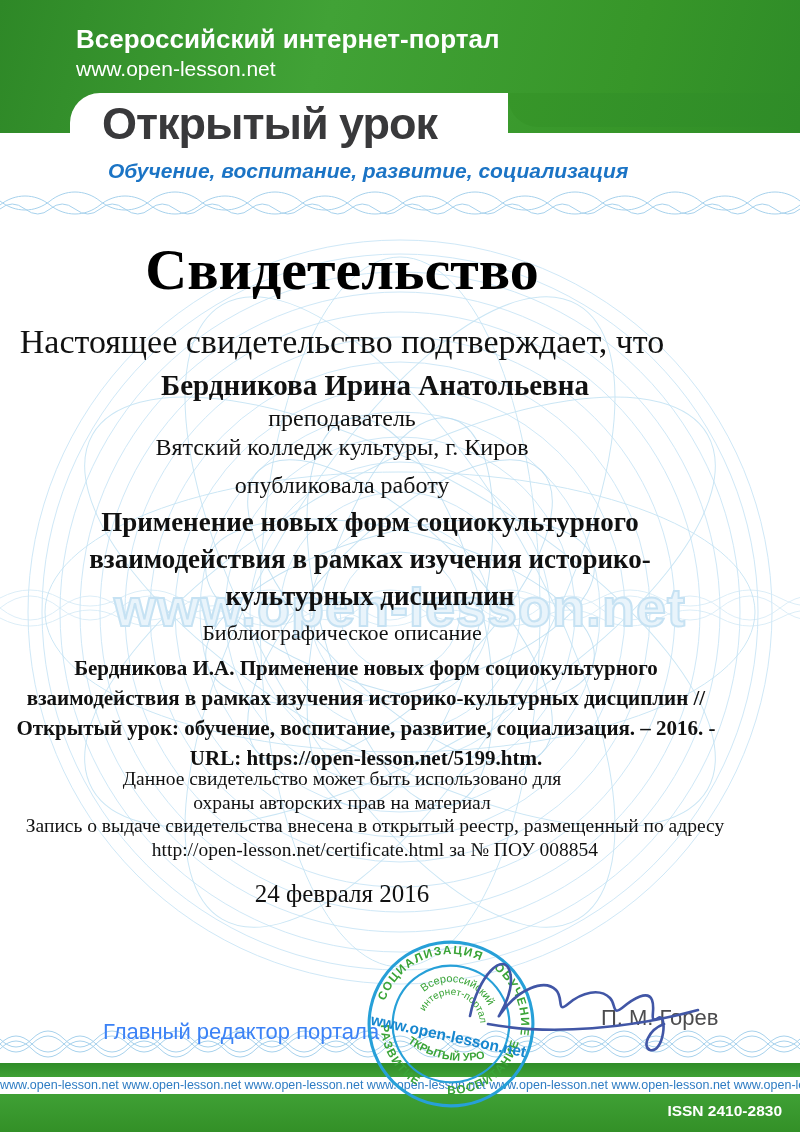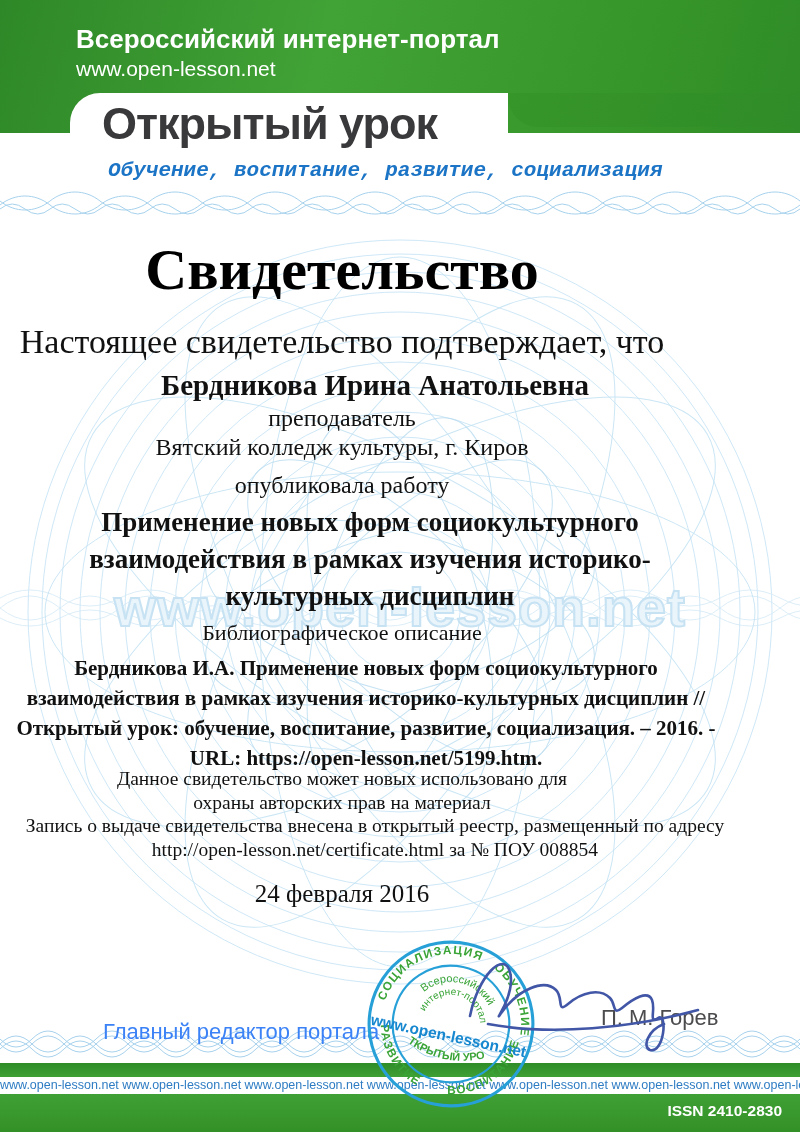--- a/index.html
+++ b/index.html
@@ -13,21 +13,21 @@
     background:linear-gradient(105deg,#2e8827 0%,#41a236 40%,#379629 78%,#2f8c28 100%);z-index:3;}
   .hdr-tab{position:absolute;left:70px;top:93px;width:438px;height:40px;background:#ffffff;
     border-top-left-radius:30px;}
   .hdr-step{position:absolute;left:508px;top:93px;width:292px;height:34px;
     background:linear-gradient(105deg,#379629 0%,#2f8c28 100%);border-bottom-left-radius:30px;}
   .portal-label{left:76px;top:24px;font-family:"Liberation Sans",sans-serif;font-weight:bold;
     font-size:26px;color:#ffffff;z-index:4;}
   .portal-url{left:76px;top:57px;font-family:"Liberation Sans",sans-serif;font-size:21px;color:#ffffff;z-index:4;}
   .brand-title{left:102px;top:98px;font-family:"Liberation Sans",sans-serif;font-weight:600;
     font-size:45px;color:#39393b;letter-spacing:-1px;z-index:5;}
-  .brand-subtitle{left:108px;top:159px;font-family:Liberation Mono, monospace;font-style:italic;
+  .brand-subtitle{left:108px;top:159px;font-family:Liberation Sans, sans-serif;font-style:italic;
     font-weight:600;font-size:21px;color:#1b74c5;z-index:5;}
   
   .band-top{left:0;top:191px;z-index:0;}
   .band-mid{left:0;top:580px;z-index:0;opacity:.5;}
   .band-bottom{left:0;top:1027px;z-index:0;}
   .rosette{left:0;top:212px;z-index:0;}
   .watermark{left:0;top:576px;width:800px;text-align:center;z-index:1;
     font-family:"Liberation Sans",sans-serif;font-weight:bold;font-size:54px;letter-spacing:1px;
     color:#e9f4fb;-webkit-text-stroke:2px #c6e2f3;}
   
@@ -161,21 +161,21 @@
 
 <div class="abs ctr cert-title">Свидетельство</div>
 <div class="abs ctr cert-intro">Настоящее свидетельство подтверждает, что</div>
 <div class="abs ctr cert-name">Бердникова Ирина Анатольевна</div>
 <div class="abs ctr cert-role">преподаватель</div>
 <div class="abs ctr cert-org">Вятский колледж культуры, г. Киров</div>
 <div class="abs ctr cert-action">опубликовала работу</div>
 <div class="abs ctr cert-work"><span>Применение новых форм социокультурного взаимодействия в рамках изучения историко-культурных дисциплин</span></div>
 <div class="abs ctr cert-biblio">Библиографическое описание</div>
 <div class="abs ctr cert-citation"><span>Бердникова И.А. Применение новых форм социокультурного взаимодействия в рамках изучения историко-культурных дисциплин // Открытый урок: обучение, воспитание, развитие, социализация. – 2016. - URL: https://open-lesson.net/5199.htm.</span></div>
-<div class="abs ctr cert-usage"><span>Данное свидетельство может новых использовано для охраны авторских прав на материал</span></div>
+<div class="abs ctr cert-usage"><span>Данное свидетельство может быть использовано для охраны авторских прав на материал</span></div>
 <div class="abs ctr cert-registry"><span>Запись о выдаче свидетельства внесена в открытый реестр, размещенный по адресу http://open-lesson.net/certificate.html за № ПОУ 008854</span></div>
 <div class="abs ctr cert-date">24 февраля 2016</div>
 
 <div class="abs editor-label">Главный редактор портала</div>
 <div class="abs editor-name">П. М. Горев</div>
 
 <svg class="abs stamp" viewBox="0 0 200 200">
   <g transform="rotate(12 100 100)">
     <circle cx="100" cy="100" r="90" fill="none" stroke="#27a0d8" stroke-width="3.4"></circle>
     <circle cx="100" cy="100" r="64" fill="none" stroke="#27a0d8" stroke-width="2.4"></circle>

